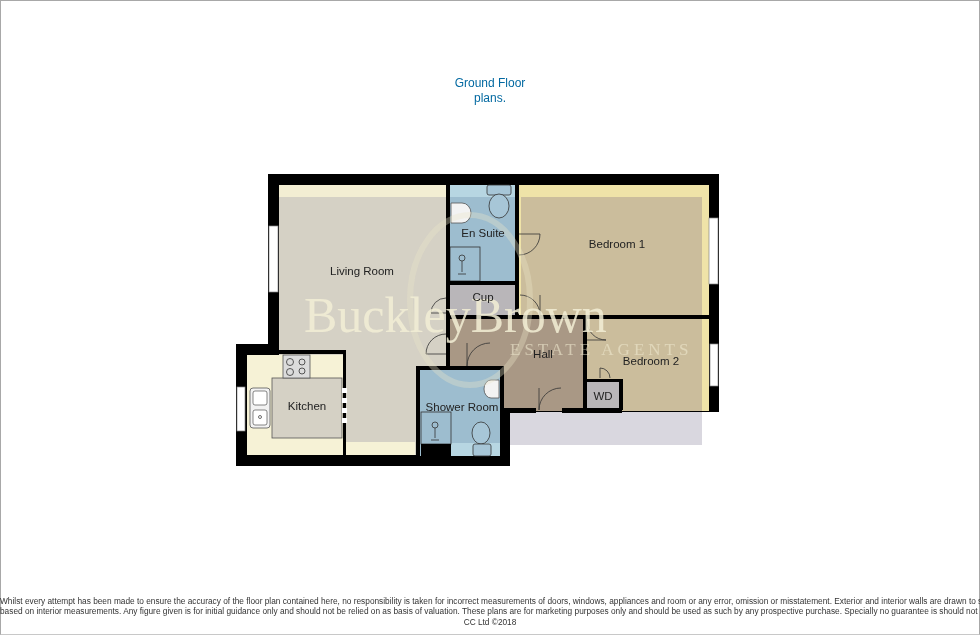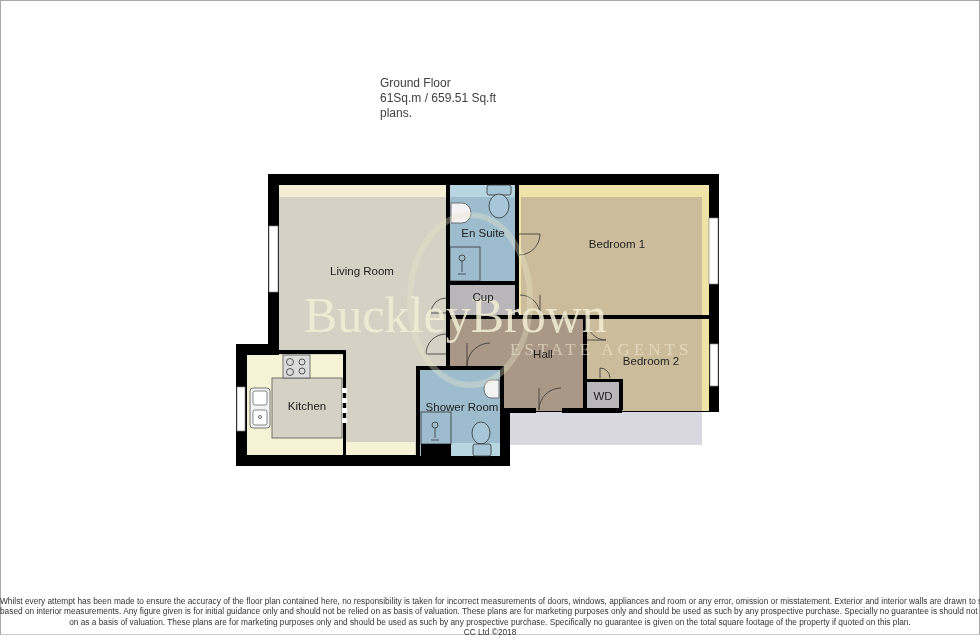--- a/index.html
+++ b/index.html
@@ -1,34 +1,33 @@
 <!DOCTYPE html>
 <html><head>
 <meta charset="utf-8">
 <style>
   html, body { margin:0; padding:0; }
   body { width:980px; height:641px; background:#fff; position:relative; overflow:hidden; font-family:"Liberation Sans", sans-serif; }
   .frame { position:absolute; left:0; top:0; width:978px; height:633px; border:1px solid #a8a8a8; border-bottom:1px solid #c8c8c8; box-sizing:content-box; }
-  .title { position:absolute; left:380px; top:76px; width:220px; text-align:left; font-size:12px; line-height:15px; color:#404040; }
+  .title { position:absolute; left:380px; top:76px; width:220px; text-align:center; font-size:12px; line-height:15px; color:#0369a1; }
   .title div { white-space:nowrap; }
   .plan { position:absolute; left:0; top:0; width:980px; height:641px; }
   .room-label { font-family:"Liberation Sans", sans-serif; font-size:11.5px; fill:#222; }
   .disclaimer { position:absolute; left:0; top:596px; width:980px; text-align:center; font-size:8.3px; line-height:10.3px; color:#333; }
   .disclaimer div { white-space:nowrap; }
   .wm-main { font-family:"Liberation Serif", serif; font-size:50px; fill:#f3efd6; opacity:0.85; }
   .wm-sub { font-family:"Liberation Serif", serif; font-size:17px; letter-spacing:4px; fill:#efe9cf; opacity:0.6; }
 </style>
 </head>
 <body>
 
 <div class="frame"></div>
 
 <div class="title">
   <div>Ground Floor</div>
-  <div>61Sq.m / 659.51 Sq.ft</div>
   <div>plans.</div>
 </div>
 
 <svg class="plan" viewBox="0 0 980 641" xmlns="http://www.w3.org/2000/svg">
 
   <rect x="510" y="412" width="192" height="33" fill="#d9d7df"></rect>
 
   <rect x="268" y="174" width="451" height="238" fill="#000"></rect>
   <rect x="236" y="344" width="40" height="122" fill="#000"></rect>
   <rect x="236" y="412" width="274" height="54" fill="#000"></rect>
@@ -146,15 +145,14 @@
   <text class="room-label" x="617" y="248" text-anchor="middle">Bedroom 1</text>
   <text class="room-label" x="543" y="358" text-anchor="middle">Hall</text>
   <text class="room-label" x="651" y="365" text-anchor="middle">Bedroom 2</text>
   <text class="room-label" x="603" y="400" text-anchor="middle">WD</text>
   <text class="room-label" x="462" y="411" text-anchor="middle">Shower Room</text>
 </svg>
 
 <div class="disclaimer">
   <div>Whilst every attempt has been made to ensure the accuracy of the floor plan contained here, no responsibility is taken for incorrect measurements of doors, windows, appliances and room or any error, omission or misstatement. Exterior and interior walls are drawn to scale</div>
   <div>based on interior measurements. Any figure given is for initial guidance only and should not be relied on as basis of valuation. These plans are for marketing purposes only and should be used as such by any prospective purchase. Specially no guarantee is should not be relied</div>
-  <div>on as a basis of valuation. These plans are for marketing purposes only and should be used as such by any prospective purchase. Specifically no guarantee is given on the total square footage of the property if quoted on this plan.</div>
   <div>CC Ltd ©2018</div>
 </div>
 
 </body></html>

